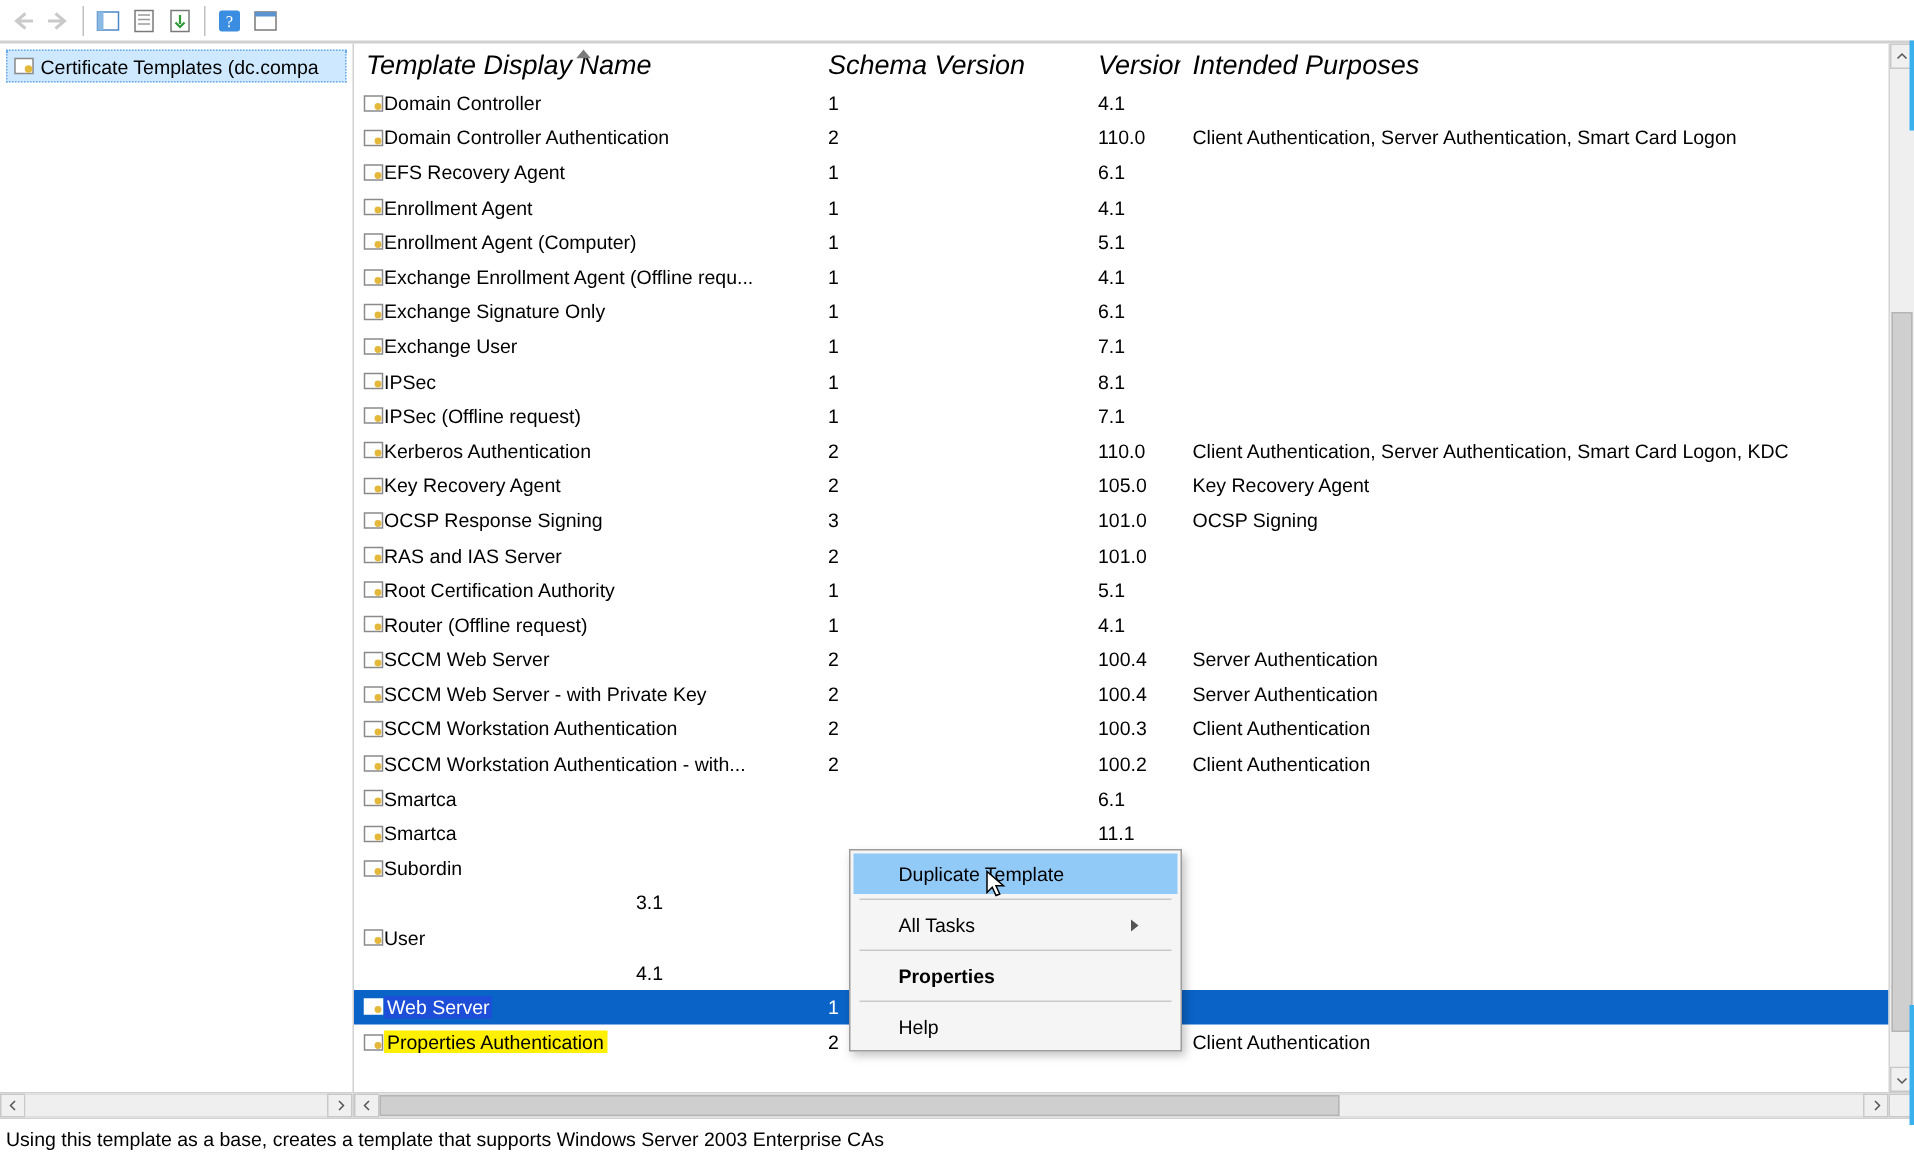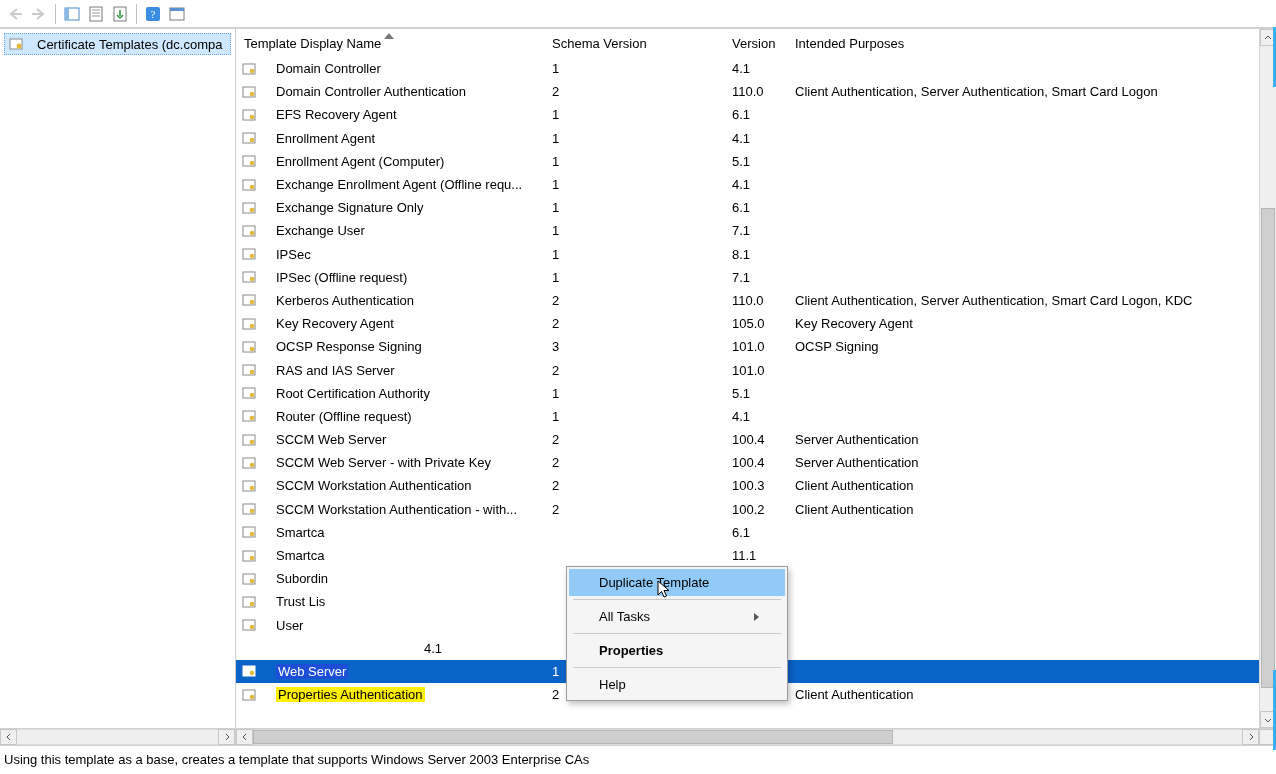--- a/index.html
+++ b/index.html
@@ -61,21 +61,21 @@
   }
   .tree-content {
     flex: 1 1 auto;
     padding: 4px 4px;
     overflow: hidden;
   }
   .tree-node {
     display: flex;
     align-items: center;
     height: 22px;
-    gap: 14px;
+    gap: 4px;
     padding: 0 4px;
     background: #cde8ff;
     border: 1px dotted #6aa8e6;
     white-space: nowrap;
     overflow: hidden;
   }
   .tree-hscroll {
     height: 17px;
     display: flex;
     align-items: stretch;
@@ -105,22 +105,23 @@
   }
   .list-body {
     flex: 1 1 auto;
     overflow: hidden;
     position: relative;
   }
   .list-header {
     display: flex;
     align-items: center;
     height: 28px;
-    font-size: 13px;
+    font-size: 18px;
     color: #000;
+    font-style: italic;
   }
   .col {
     padding-left: 8px;
     display: flex;
     align-items: center;
     height: 100%;
     white-space: nowrap;
     overflow: hidden;
     text-overflow: ellipsis;
   }
@@ -132,21 +133,21 @@
 
   .rows {
     position: relative;
   }
   .row {
     display: flex;
     align-items: center;
     height: 23.2px;
     font-size: 13px;
   }
-  .row .col-name { display: flex; align-items: center; gap: 20px; padding-left:6px;}
+  .row .col-name { display: flex; align-items: center; gap: 0; padding-left:6px;}
   .row-icon {
     width: 14px; height: 14px; flex: 0 0 14px;
   }
   .row.selected {
     background: #0a63c7;
     color: #fff;
   }
   .row.selected .row-icon rect { stroke:#fff; }
   .hl-yellow { background: #ffef00; display:inline-block; padding:0 2px; }
   .hl-green-yellow .hl1 { background: #1d4ed8; padding:0 2px 0 2px;}
@@ -617,27 +618,20 @@
                     <rect x="1" y="2" width="12" height="10" fill="#fff" stroke="#8a8a8a"></rect>
                     <circle cx="10" cy="9" r="2.3" fill="#e4b83a"></circle>
                   </svg>
                   <span>Subordin</span>
                 </div>
                 <div class="col col-schema"></div>
                 <div class="col col-ver">5.1</div>
                 <div class="col col-purp"></div>
               </div>
               <div class="row">
-                <div class="col col-name">
-                  <svg class="row-icon" viewBox="0 0 14 14">
-                    <rect x="1" y="2" width="12" height="10" fill="#fff" stroke="#8a8a8a"></rect>
-                    <circle cx="10" cy="9" r="2.3" fill="#e4b83a"></circle>
-                  </svg>
-                  <span>Trust Lis</span>
-                </div>
                 <div class="col col-schema"></div>
                 <div class="col col-ver">3.1</div>
                 <div class="col col-purp"></div>
               </div>
               <div class="row">
                 <div class="col col-name">
                   <svg class="row-icon" viewBox="0 0 14 14">
                     <rect x="1" y="2" width="12" height="10" fill="#fff" stroke="#8a8a8a"></rect>
                     <circle cx="10" cy="9" r="2.3" fill="#e4b83a"></circle>
                   </svg>

